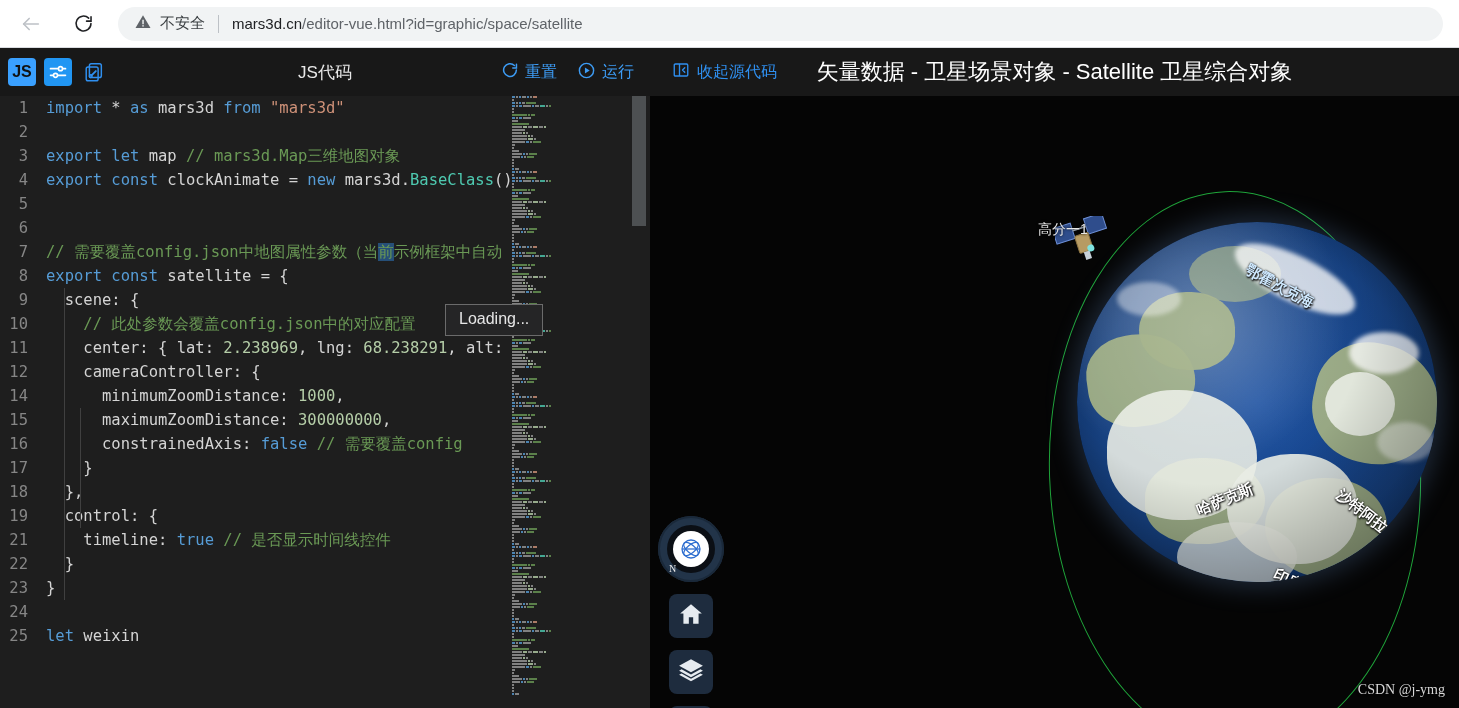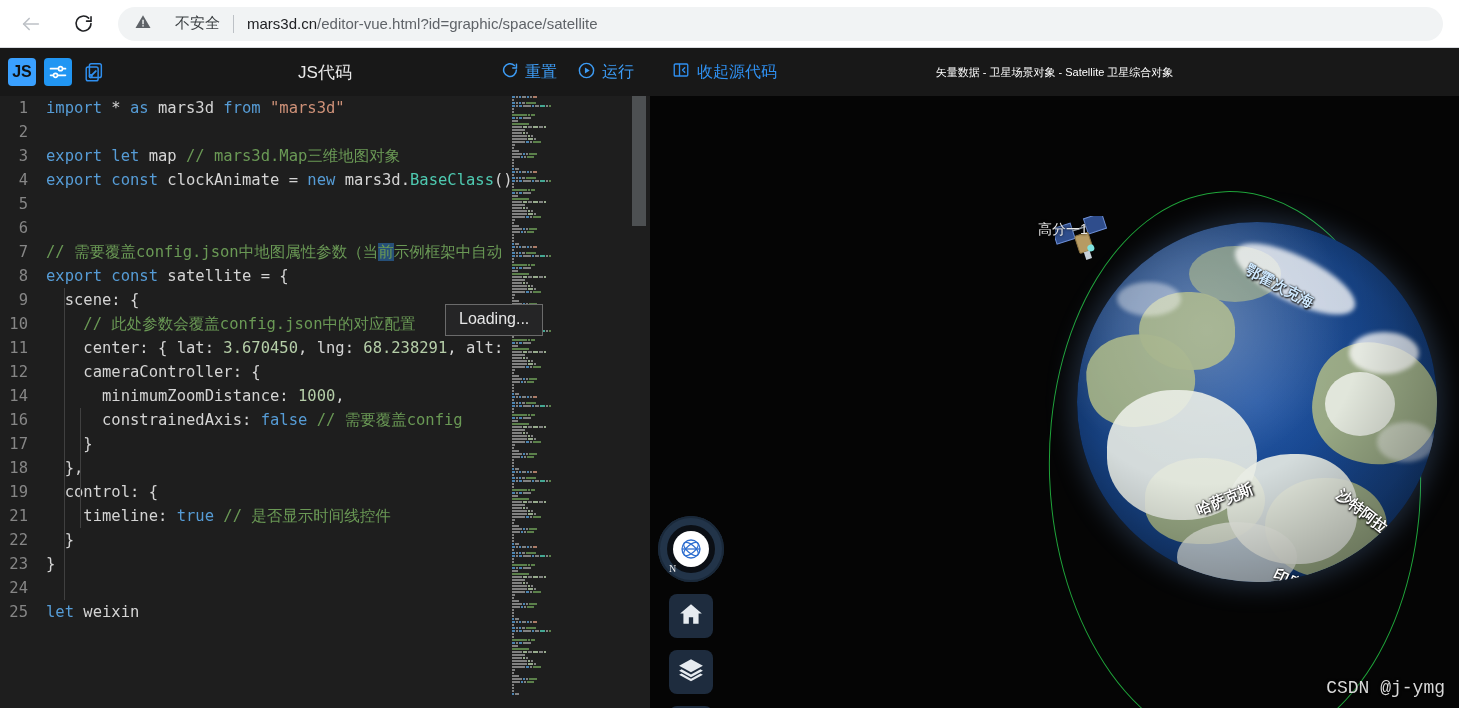--- a/index.html
+++ b/index.html
@@ -28,21 +28,21 @@
   #omnibox {
     margin-left: 18px;
     height: 34px;
     flex: 1;
     margin-right: 16px;
     background: #f1f3f4;
     border-radius: 17px;
     display: flex; align-items: center;
     padding: 0 16px;
   }
-  #security-chip { display: flex; align-items: center; gap: 23px; }
+  #security-chip { display: flex; align-items: center; gap: 8px; }
   #security-text {
     font-size: 15px; color: #3c4043;
     font-family: "Liberation Sans", sans-serif;
   }
   #omnibox-divider {
     width: 1px; height: 18px; background: #bdc1c6;
     margin: 0 13px;
   }
   #url-text {
     font-size: 15px; color: #5f6368;
@@ -193,21 +193,21 @@
   }
   #collapse-btn {
     display: flex; align-items: center; gap: 7px;
     margin-left: 22px;
     color: #2f8fef; font-size: 16px;
     font-family: "Liberation Sans", sans-serif;
   }
   #map-title {
     position: absolute; left: 0; right: 0;
     text-align: center;
-    color: #ffffff; font-size: 11px;
+    color: #ffffff; font-size: 22px;
     pointer-events: none;
     font-family: "Liberation Sans", sans-serif;
   }
 
   #map-canvas {
     position: absolute; top: 48px; left: 0;
     width: 809px; height: 612px;
     background:
       radial-gradient(1px 1px at 40px 30px, #cfcfcf 50%, transparent 50%),
       radial-gradient(1px 1px at 130px 90px, #bdbdbd 50%, transparent 50%),
@@ -305,22 +305,22 @@
     display: flex; align-items: center; justify-content: center;
     position: relative; z-index: 2;
   }
   .ctrl-btn {
     width: 44px; height: 44px; border-radius: 8px;
     background: #1e2c3e;
     display: flex; align-items: center; justify-content: center;
   }
   #watermark {
     position: absolute; right: 14px; bottom: 10px;
-    color: #d8d8d8; font-size: 18px;
-    font-family: Liberation Mono, monospace;
+    color: #d8d8d8; font-size: 14px;
+    font-family: Liberation Serif, serif;
     text-shadow: 0 0 3px #000;
   }
 </style>
 </head>
 <body>
 
 <div id="browser-bar">
   <div class="nav-btn">
     <span>
       <svg width="22" height="22" viewBox="0 0 24 24" fill="none" stroke="#bdc1c6" stroke-width="1.8" stroke-linecap="round" stroke-linejoin="round">
@@ -408,23 +408,24 @@
           <div class="code-line"><span class="ln">1</span><span class="code-text"><span class="kw">import</span><span class="plain"> * </span><span class="kw">as</span><span class="plain"> mars3d </span><span class="kw">from</span><span class="plain"> </span><span class="str">"mars3d"</span></span></div>
           <div class="code-line"><span class="ln">2</span><span class="code-text"></span></div>
           <div class="code-line"><span class="ln">3</span><span class="code-text"><span class="kw">export</span><span class="plain"> </span><span class="kw">let</span><span class="plain"> map </span><span class="com">// mars3d.Map三维地图对象</span></span></div>
           <div class="code-line"><span class="ln">4</span><span class="code-text"><span class="kw">export</span><span class="plain"> </span><span class="kw">const</span><span class="plain"> clockAnimate = </span><span class="kw">new</span><span class="plain"> mars3d.</span><span class="fn">BaseClass</span><span class="plain">() </span><span class="com">//</span></span></div>
           <div class="code-line"><span class="ln">5</span><span class="code-text"></span></div>
           <div class="code-line"><span class="ln">6</span><span class="code-text"></span></div>
           <div class="code-line"><span class="ln">7</span><span class="code-text"><span class="com">// 需要覆盖config.json中地图属性参数（当</span><span class="com sel">前</span><span class="com">示例框架中自动</span></span></div>
           <div class="code-line"><span class="ln">8</span><span class="code-text"><span class="kw">export</span><span class="plain"> </span><span class="kw">const</span><span class="plain"> satellite = {</span></span></div>
           <div class="code-line"><span class="ln">9</span><span class="code-text"><span class="plain">  scene: {</span></span></div>
           <div class="code-line"><span class="ln">10</span><span class="code-text"><span class="com">    // 此处参数会覆盖config.json中的对应配置</span></span></div>
-          <div class="code-line"><span class="ln">11</span><span class="code-text"><span class="plain">    center: { lat: </span><span class="num">3.670450</span><span class="plain">, lng: </span><span class="num">68.238291</span><span class="plain">, alt: </span><span class="num">36</span></span></div>
+          <div class="code-line"><span class="ln">11</span><span class="code-text"><span class="plain">    center: { lat: </span><span class="num">2.238969</span><span class="plain">, lng: </span><span class="num">68.238291</span><span class="plain">, alt: </span><span class="num">36</span></span></div>
           <div class="code-line"><span class="ln">12</span><span class="code-text"><span class="plain">    cameraController: {</span></span></div>
           <div class="code-line"><span class="ln">14</span><span class="code-text"><span class="plain">      minimumZoomDistance: </span><span class="num">1000</span><span class="plain">,</span></span></div>
+          <div class="code-line"><span class="ln">15</span><span class="code-text"><span class="plain">      maximumZoomDistance: </span><span class="num">300000000</span><span class="plain">,</span></span></div>
           <div class="code-line"><span class="ln">16</span><span class="code-text"><span class="plain">      constrainedAxis: </span><span class="kw">false</span><span class="plain"> </span><span class="com">// 需要覆盖config</span></span></div>
           <div class="code-line"><span class="ln">17</span><span class="code-text"><span class="plain">    }</span></span></div>
           <div class="code-line"><span class="ln">18</span><span class="code-text"><span class="plain">  },</span></span></div>
           <div class="code-line"><span class="ln">19</span><span class="code-text"><span class="plain">  control: {</span></span></div>
           <div class="code-line"><span class="ln">21</span><span class="code-text"><span class="plain">    timeline: </span><span class="kw">true</span><span class="plain"> </span><span class="com">// 是否显示时间线控件</span></span></div>
           <div class="code-line"><span class="ln">22</span><span class="code-text"><span class="plain">  }</span></span></div>
           <div class="code-line"><span class="ln">23</span><span class="code-text"><span class="plain">}</span></span></div>
           <div class="code-line"><span class="ln">24</span><span class="code-text"></span></div>
           <div class="code-line"><span class="ln">25</span><span class="code-text"><span class="kw">let</span><span class="plain"> weixin</span></span></div>
           <div class="guide" style="left: 64px; top: 192px; height: 312px;"></div>

